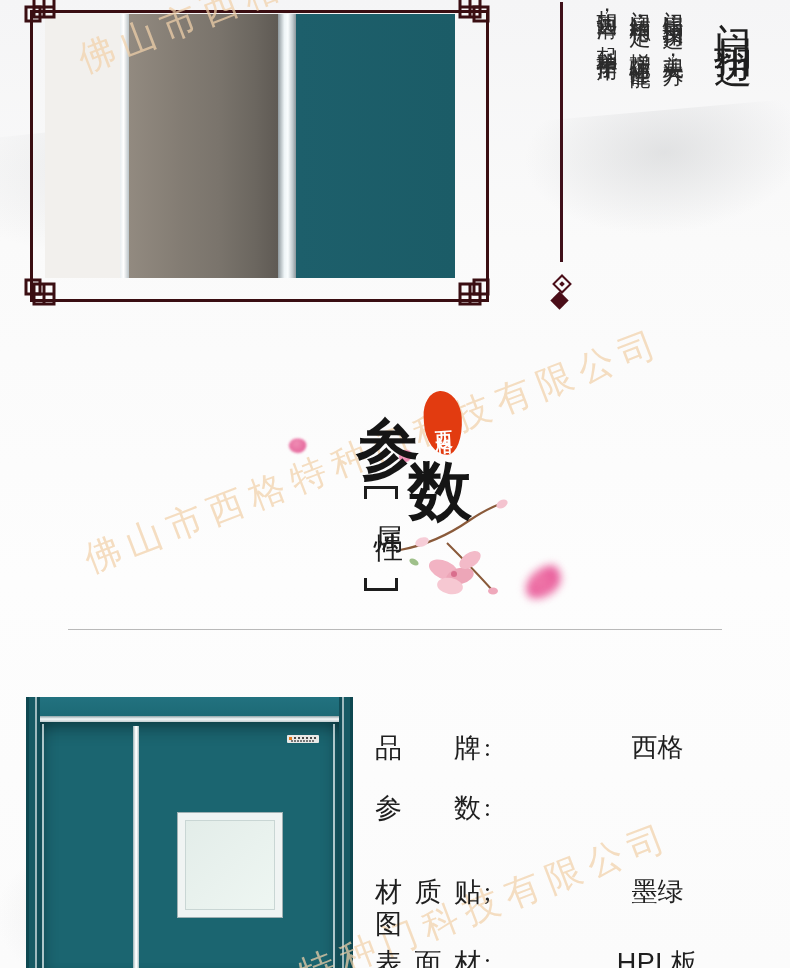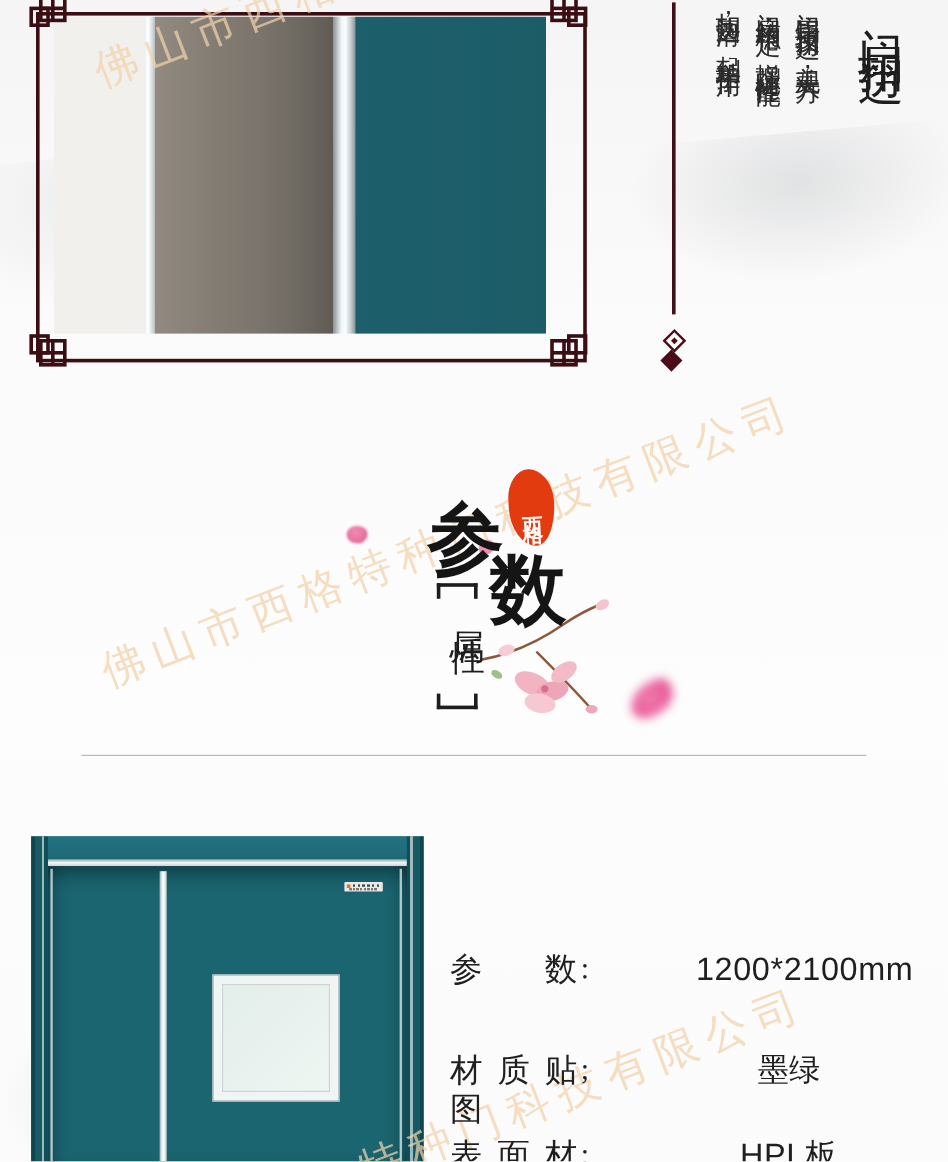--- a/index.html
+++ b/index.html
@@ -206,23 +206,26 @@
       <div class="window-glass"></div>
     </div>
     <div class="brand-label">
       <div class="dot"></div>
       <div class="tx1"></div>
       <div class="tx2"></div>
     </div>
   </div>
 
   <div class="abs spec-table">
+    <div class="spec-row row0">
+      <span class="spec-label">品牌</span><span class="spec-sep">:</span>
+      <span class="spec-value">西格</span>
+    </div>
     <div class="spec-row row1">
       <span class="spec-label">参数</span><span class="spec-sep">:</span>
-      <span class="spec-value num">1200*2100mm</span>
     </div>
     <div class="spec-row row2">
       <span class="spec-label">材质贴图</span><span class="spec-sep">;</span>
       <span class="spec-value">墨绿</span>
     </div>
     <div class="spec-row row3">
       <span class="spec-label">表面材质</span><span class="spec-sep">:</span>
       <span class="spec-value num">HPL板</span>
     </div>
   </div>

